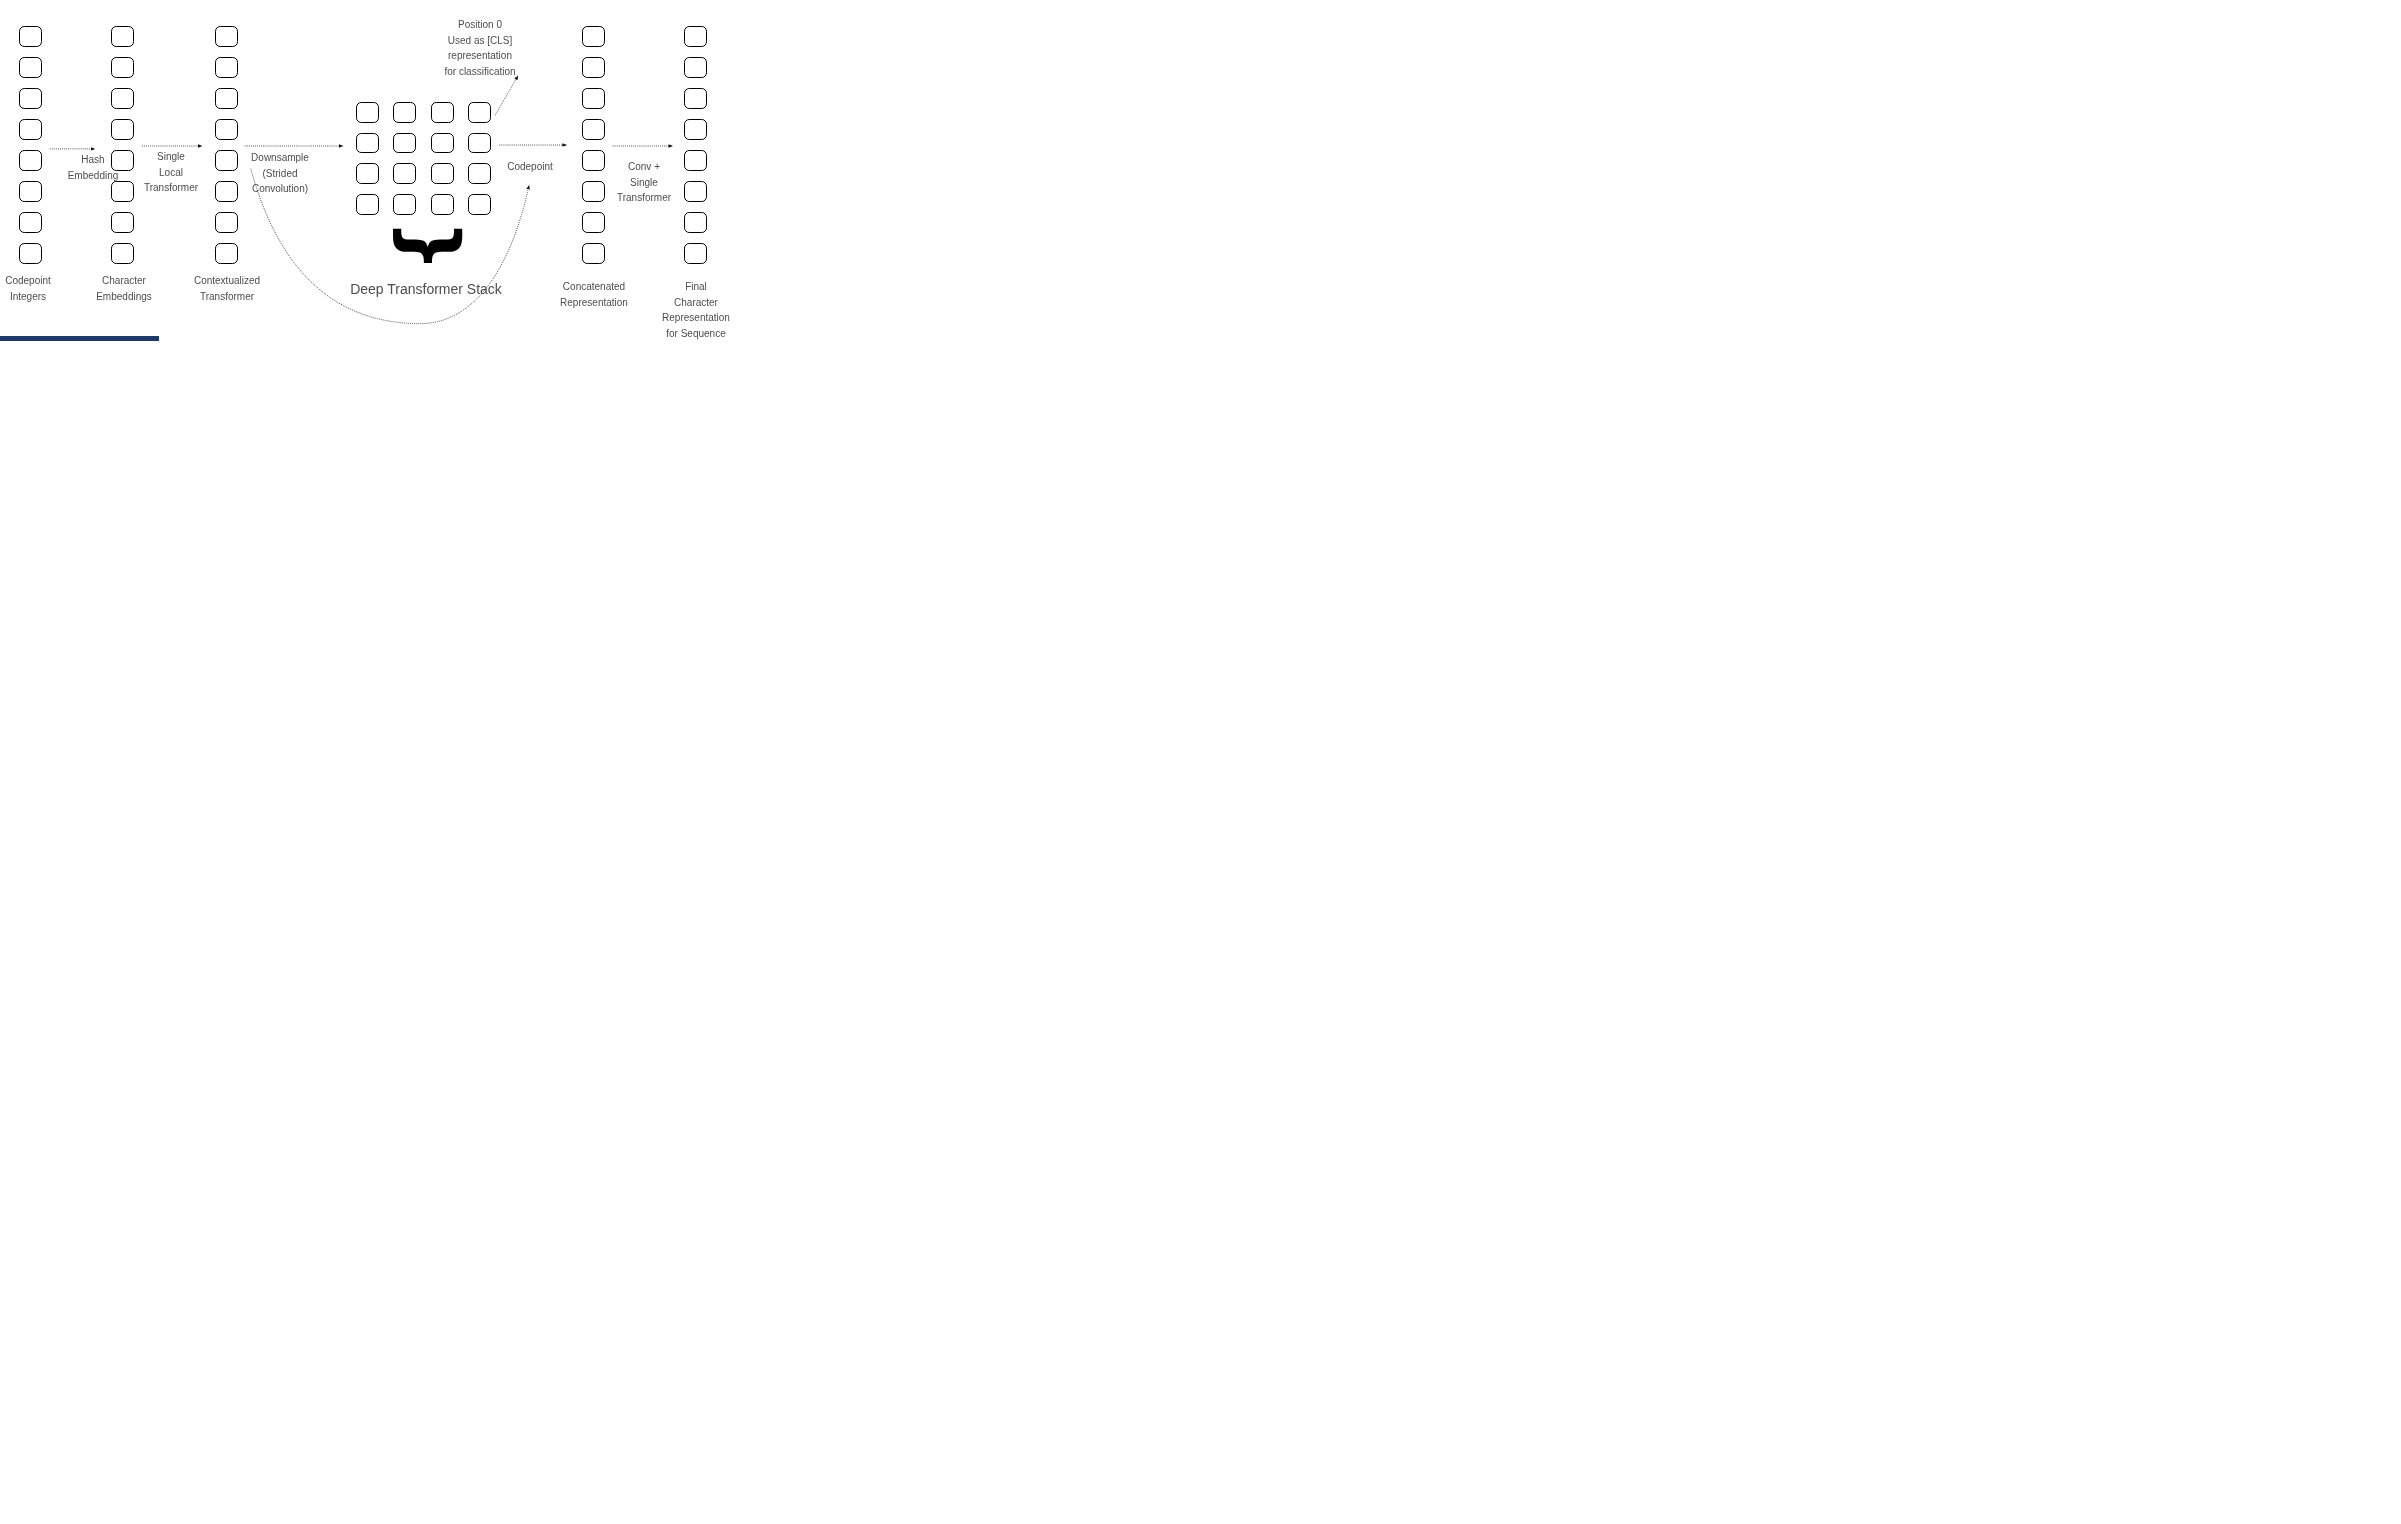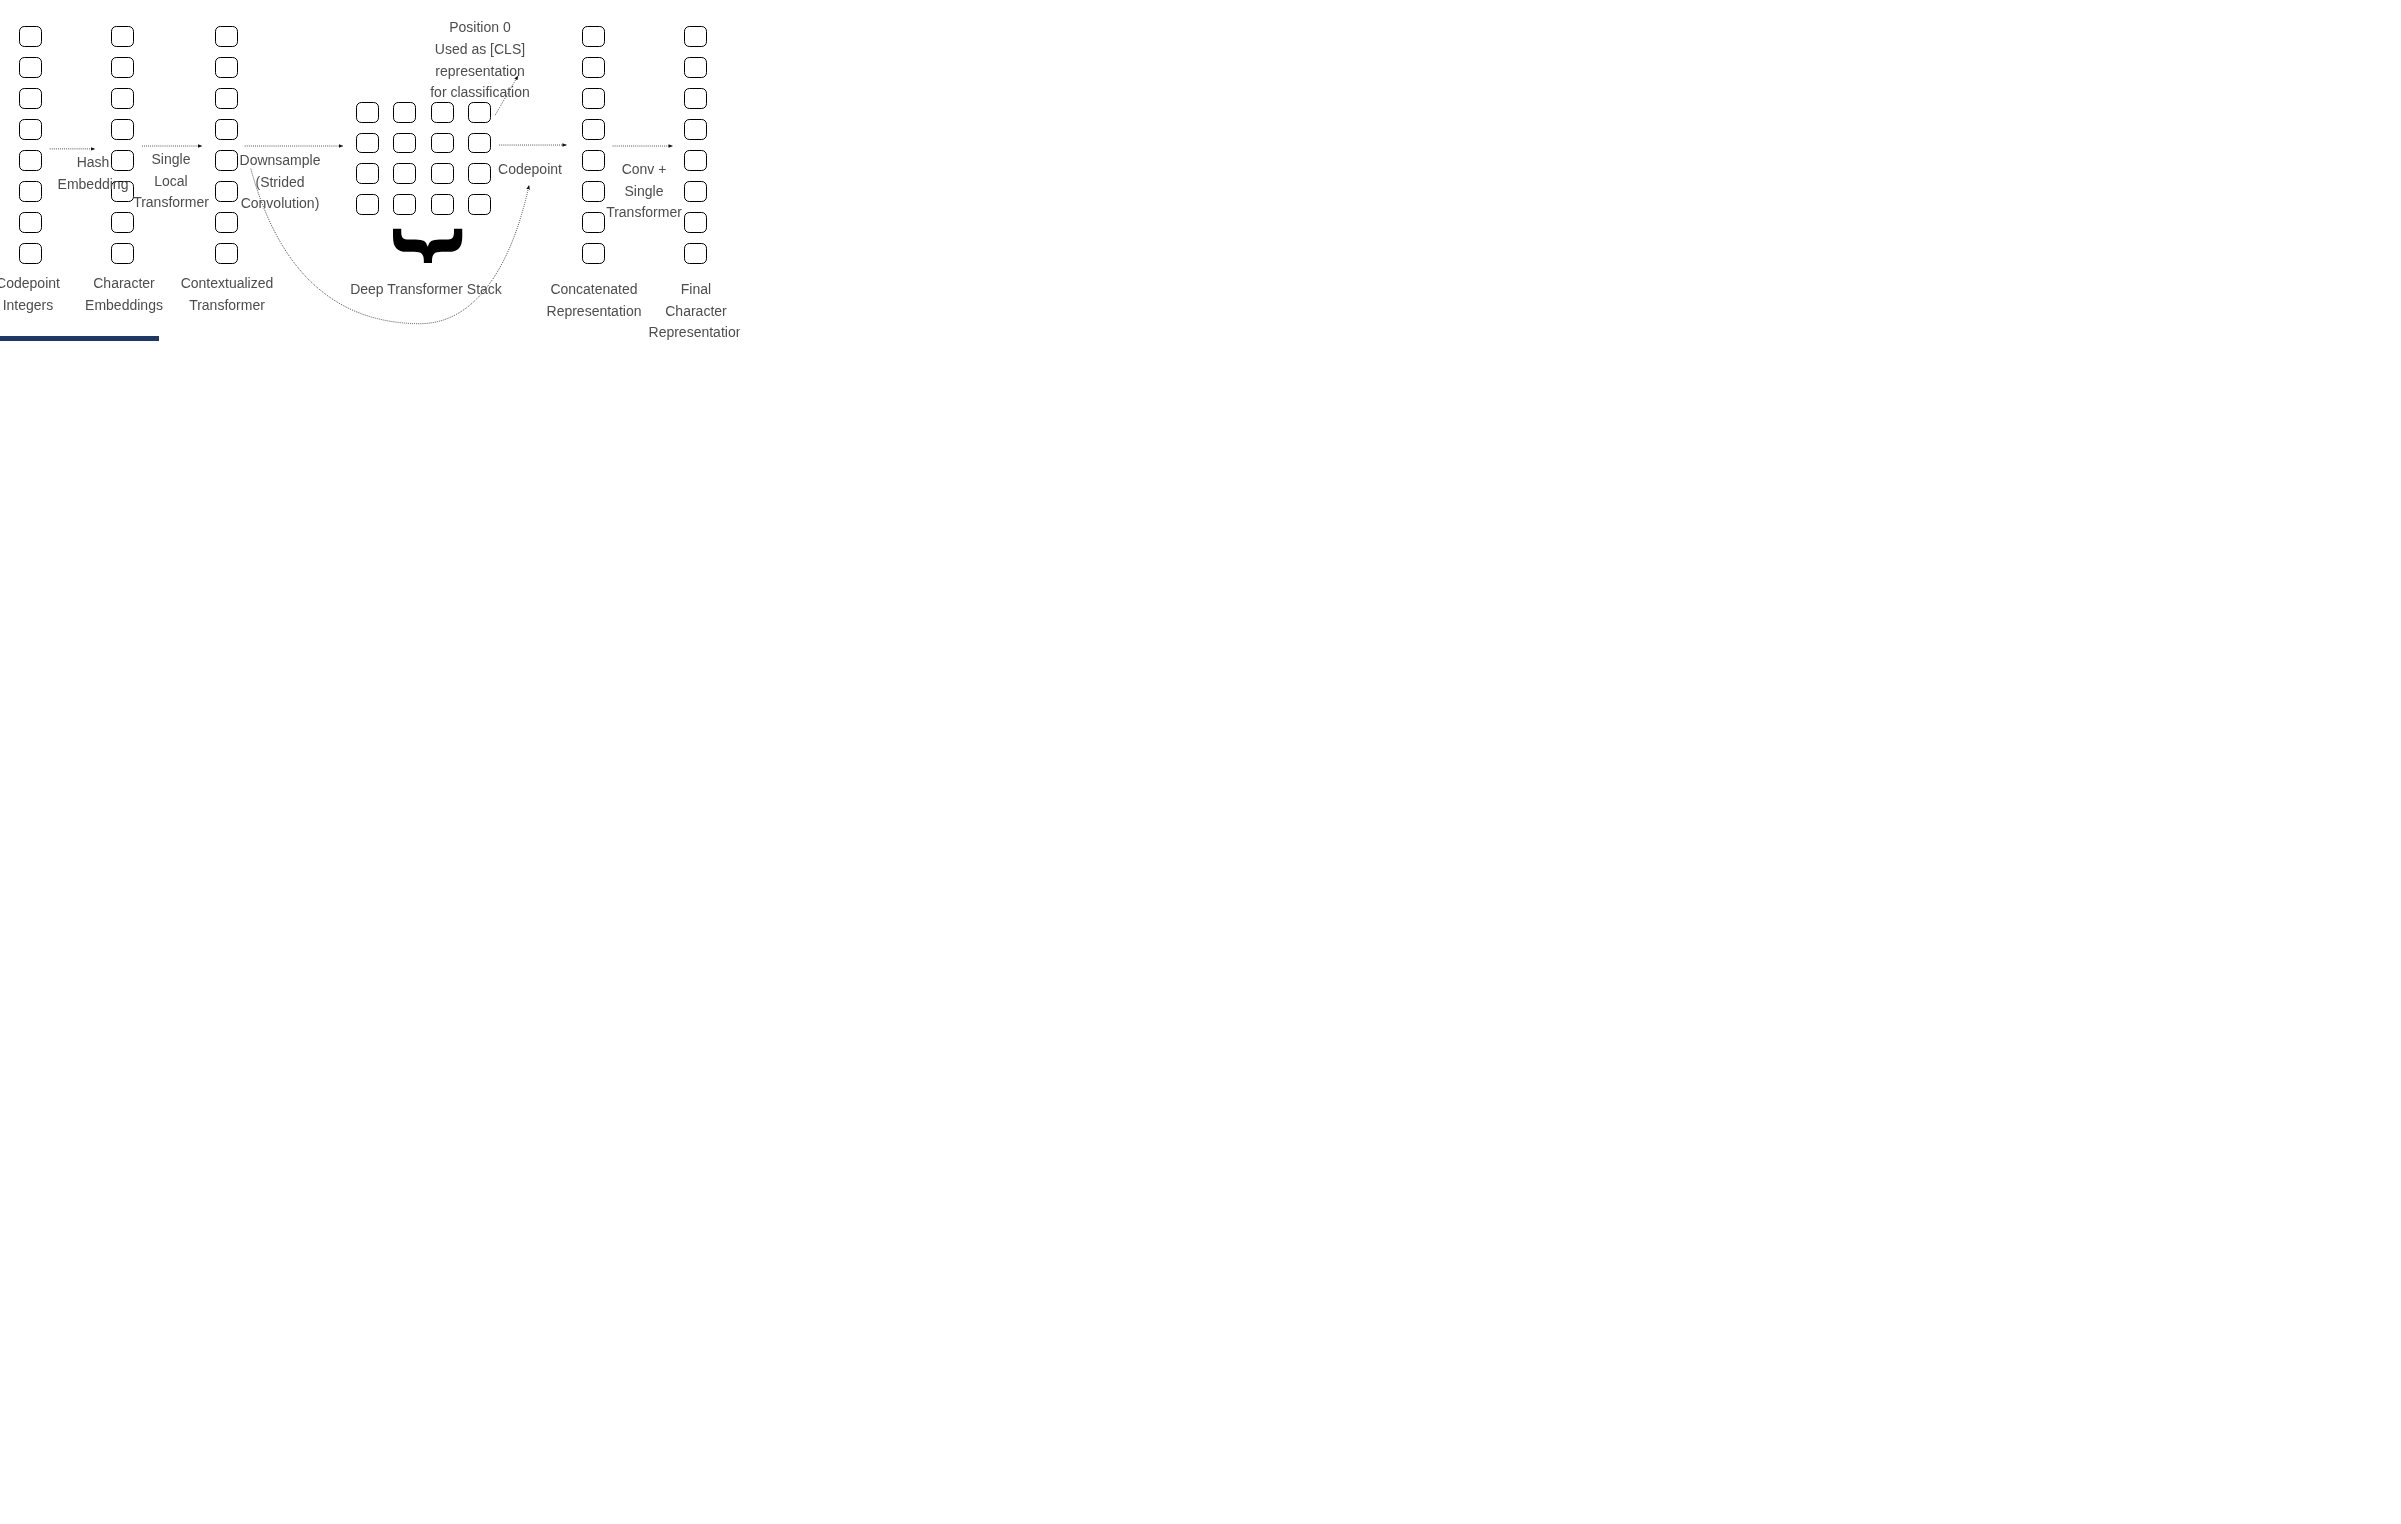--- a/index.html
+++ b/index.html
@@ -39,21 +39,21 @@
     column-gap: 14.4px;
     row-gap: 10px;
   }
   .grid .box { margin-bottom: 0; }
   .label {
     position: absolute;
     transform: translateX(-50%);
     text-align: center;
     white-space: pre-line;
     color: #4d4d4d;
-    font-size: 14px;
+    font-size: 10px;
     line-height: 1.55;
   }
   .brace {
     position: absolute;
     left: 424px;
     top: 246px;
     transform: translate(-50%, -50%) rotate(-90deg);
     font-size: 74px;
     font-weight: 700;
     color: #000000;

